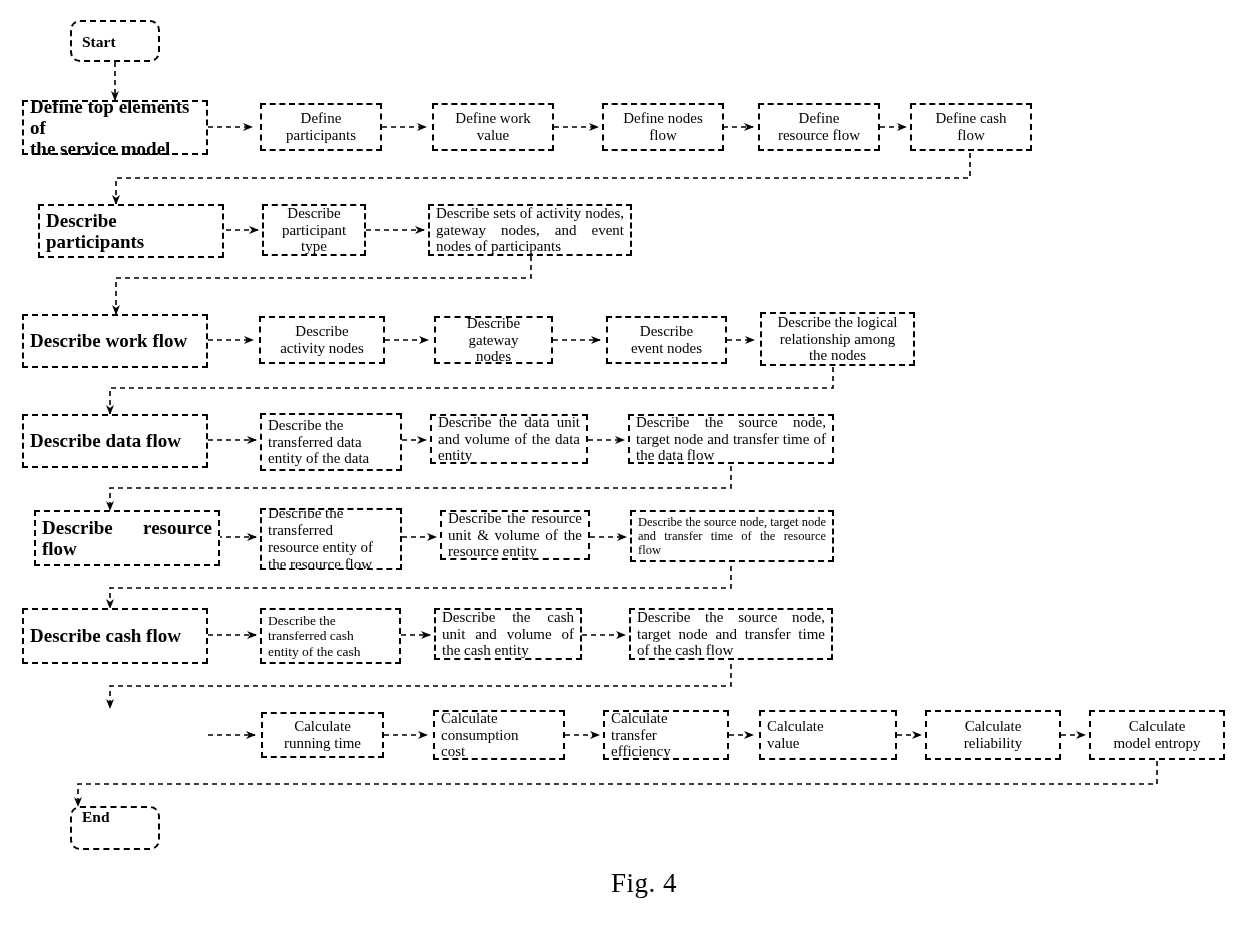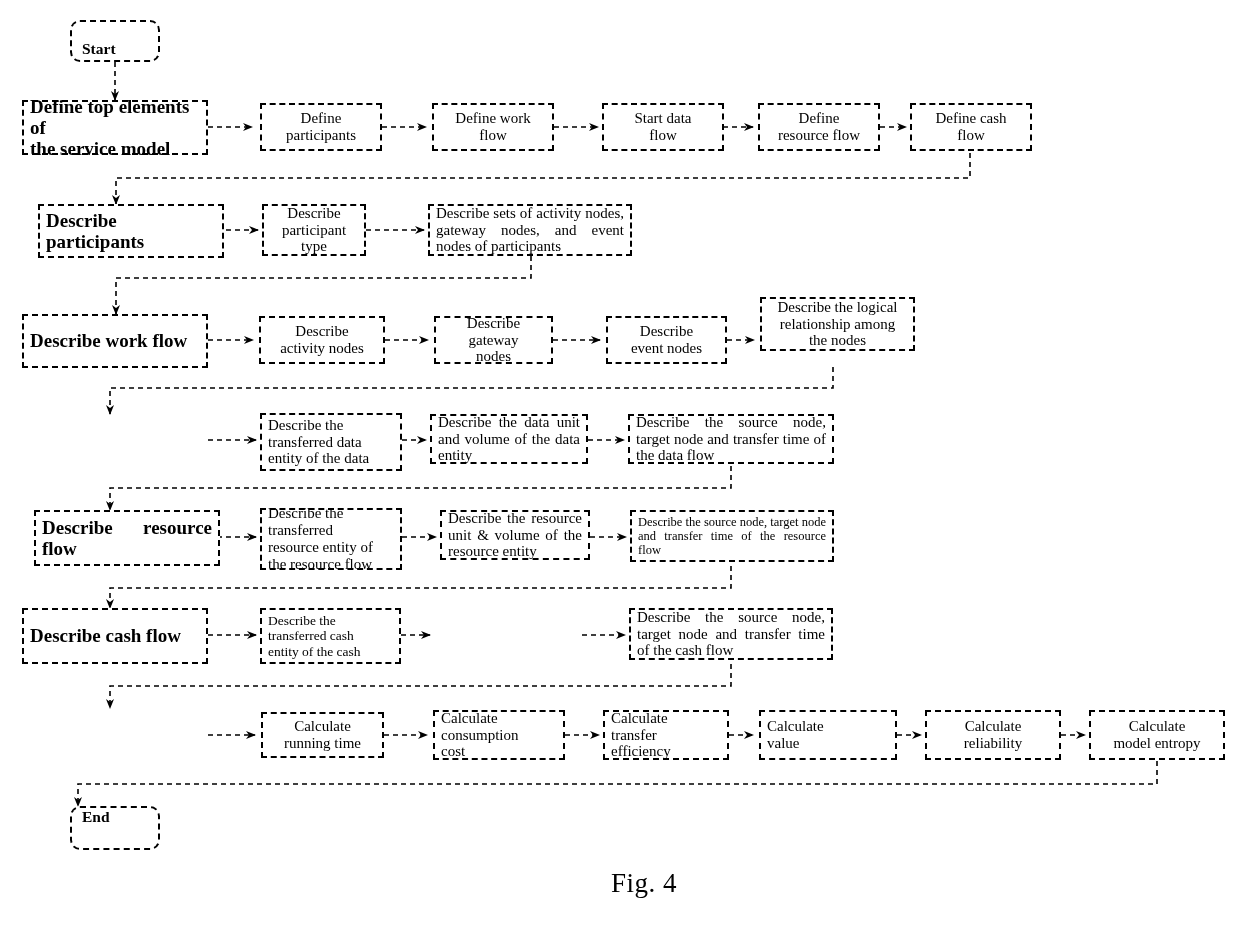--- a/index.html
+++ b/index.html
@@ -64,21 +64,21 @@
 
   .small .txt { font-size: 12.5px; }
   .smaller .txt { font-size: 13.5px; }
 
   
   .terminator {
     border-radius: 10px;
     font-weight: bold;
     font-size: 15.5px;
     justify-content: flex-start;
-    align-items: flex-end;
+    align-items: center;
     padding-top: 4px;
     padding-left: 10px;
   }
   .terminator.endbox {
     align-items: flex-start;
     padding-top: 0;
   }
 
   
   #wires {
@@ -177,24 +177,24 @@
   <div class="node primary" style="left:22px; top:100px; width:186px; height:55px;">
     <span class="txt">Define top elements of
 the service model</span>
   </div>
   <div class="node secondary center" style="left:260px; top:103px; width:122px; height:48px;">
     <span class="txt">Define
 participants</span>
   </div>
   <div class="node secondary center" style="left:432px; top:103px; width:122px; height:48px;">
     <span class="txt">Define work
-flow</span>
+value</span>
   </div>
   <div class="node secondary center" style="left:602px; top:103px; width:122px; height:48px;">
-    <span class="txt">Start data
+    <span class="txt">Define nodes
 flow</span>
   </div>
   <div class="node secondary center" style="left:758px; top:103px; width:122px; height:48px;">
     <span class="txt">Define
 resource flow</span>
   </div>
   <div class="node secondary center" style="left:910px; top:103px; width:122px; height:48px;">
     <span class="txt">Define cash
 flow</span>
   </div>
@@ -220,26 +220,29 @@
   </div>
   <div class="node secondary center" style="left:434px; top:316px; width:119px; height:48px;">
     <span class="txt">Describe
 gateway
 nodes</span>
   </div>
   <div class="node secondary center" style="left:606px; top:316px; width:121px; height:48px;">
     <span class="txt">Describe
 event nodes</span>
   </div>
-  <div class="node secondary center" style="left:760px; top:297px; width:155px; height:54px;">
+  <div class="node secondary center" style="left:760px; top:312px; width:155px; height:54px;">
     <span class="txt">Describe the logical
 relationship among
 the nodes</span>
   </div>
 
+  <div class="node primary" style="left:22px; top:414px; width:186px; height:54px;">
+    <span class="txt">Describe data flow</span>
+  </div>
   <div class="node secondary left" style="left:260px; top:413px; width:142px; height:58px;">
     <span class="txt">Describe the
 transferred data
 entity of the data</span>
   </div>
   <div class="node secondary just" style="left:430px; top:414px; width:158px; height:50px;">
     <span class="txt">Describe the data unit and volume of the data entity</span>
   </div>
   <div class="node secondary just" style="left:628px; top:414px; width:206px; height:50px;">
     <span class="txt">Describe the source node, target node and transfer time of the data flow</span>
@@ -263,20 +266,23 @@
   </div>
 
   <div class="node primary" style="left:22px; top:608px; width:186px; height:56px;">
     <span class="txt">Describe cash flow</span>
   </div>
   <div class="node secondary left smaller" style="left:260px; top:608px; width:141px; height:56px;">
     <span class="txt">Describe the
 transferred cash
 entity of the cash</span>
   </div>
+  <div class="node secondary just" style="left:434px; top:608px; width:148px; height:52px;">
+    <span class="txt">Describe the cash unit and volume of the cash entity</span>
+  </div>
   <div class="node secondary just" style="left:629px; top:608px; width:204px; height:52px;">
     <span class="txt">Describe the source node, target node and transfer time of the cash flow</span>
   </div>
 
   <div class="node secondary center" style="left:261px; top:712px; width:123px; height:46px;">
     <span class="txt">Calculate
 running time</span>
   </div>
   <div class="node secondary left" style="left:433px; top:710px; width:132px; height:50px;">
     <span class="txt">Calculate

